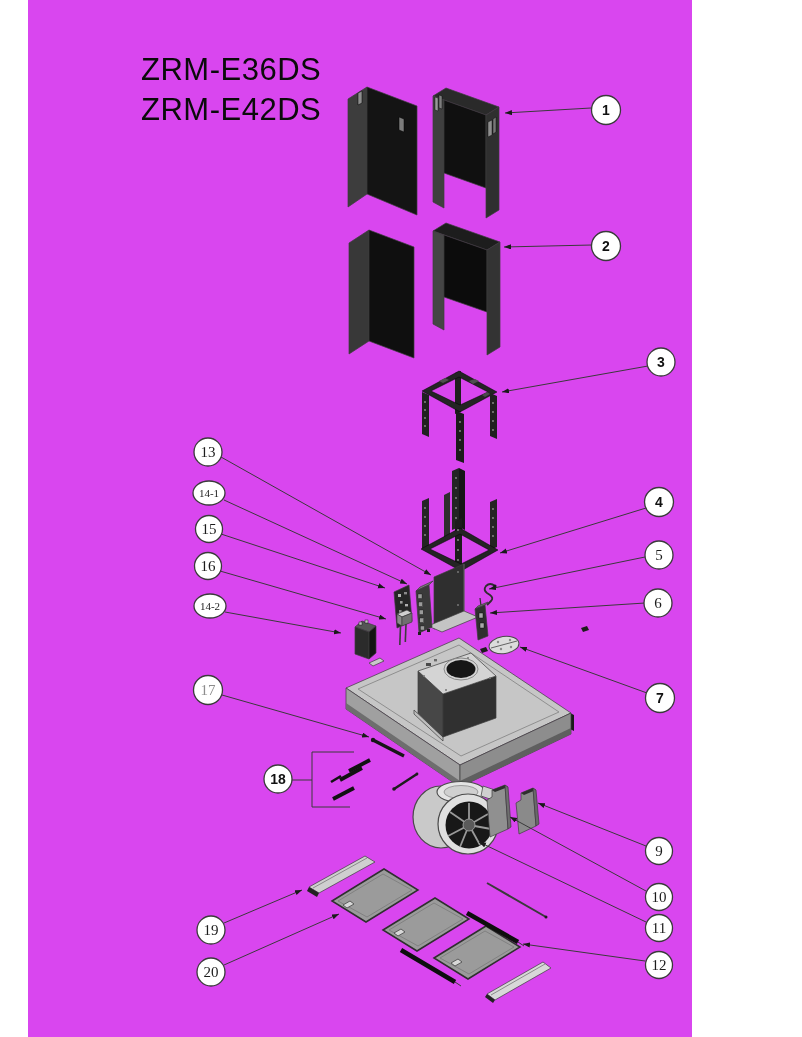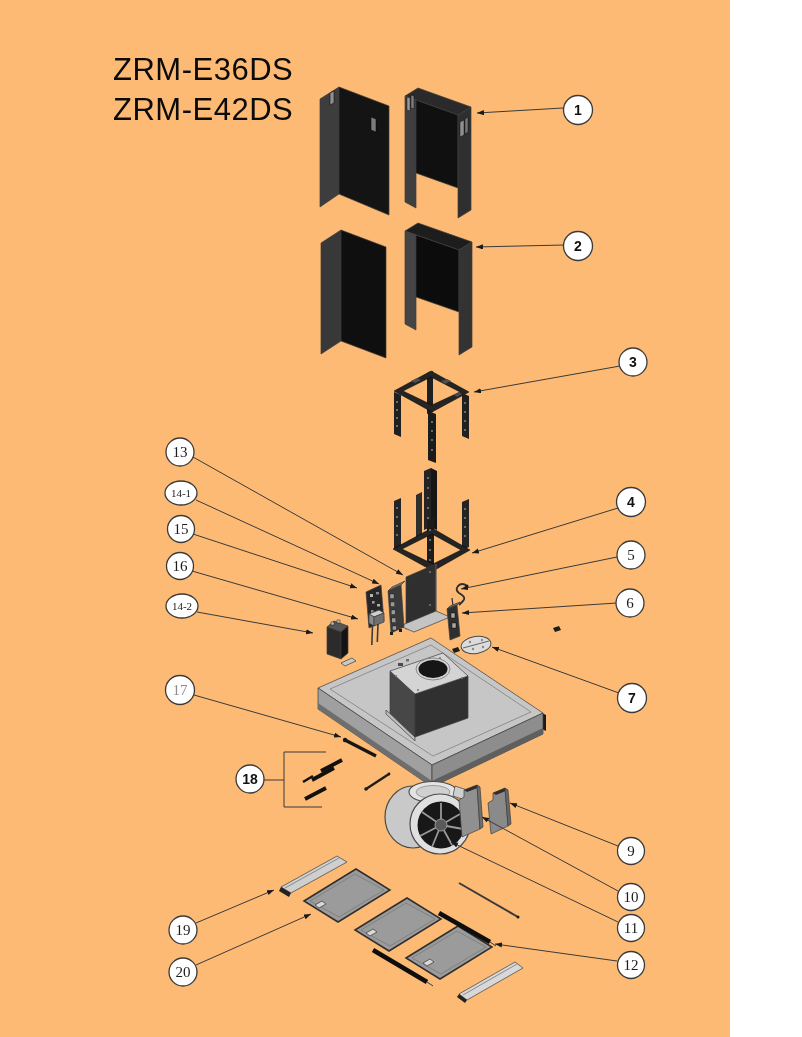--- a/index.html
+++ b/index.html
@@ -1,17 +1,17 @@
 <!DOCTYPE html>
 <html><head>
 <meta charset="utf-8">
 <style>
   html,body{margin:0;padding:0;background:#ffffff;}
-  .page{position:relative;width:730px;height:1037px;background:#fdba74;overflow:hidden;
-        font-family:"Liberation Sans",sans-serif;}
+  .page{position:relative;width:664px;height:1037px;background:#d946ef;overflow:hidden;
+        font-family:"Liberation Sans",sans-serif;margin-left:28px;}
   svg{display:block;}
   .title-text{font-family:"Liberation Sans",sans-serif;font-size:31px;font-weight:500;
               letter-spacing:.5px;fill:#0b0b0b;}
   .leader{stroke:#3a3a3a;stroke-width:1;fill:none;}
   .callout-circle{fill:#ffffff;stroke:#3a3a3a;stroke-width:1.3;}
   .c-serif{font-family:"Liberation Serif",serif;font-size:15px;fill:#1c1c1c;}
   .c-sans{font-family:"Liberation Sans",sans-serif;font-size:14px;font-weight:600;fill:#111;}
   .c-small{font-family:"Liberation Serif",serif;font-size:11px;fill:#1c1c1c;}
   .c-light{fill:#8d8d8d;}
   .edge{stroke:#3c3c3c;stroke-width:.7;}

